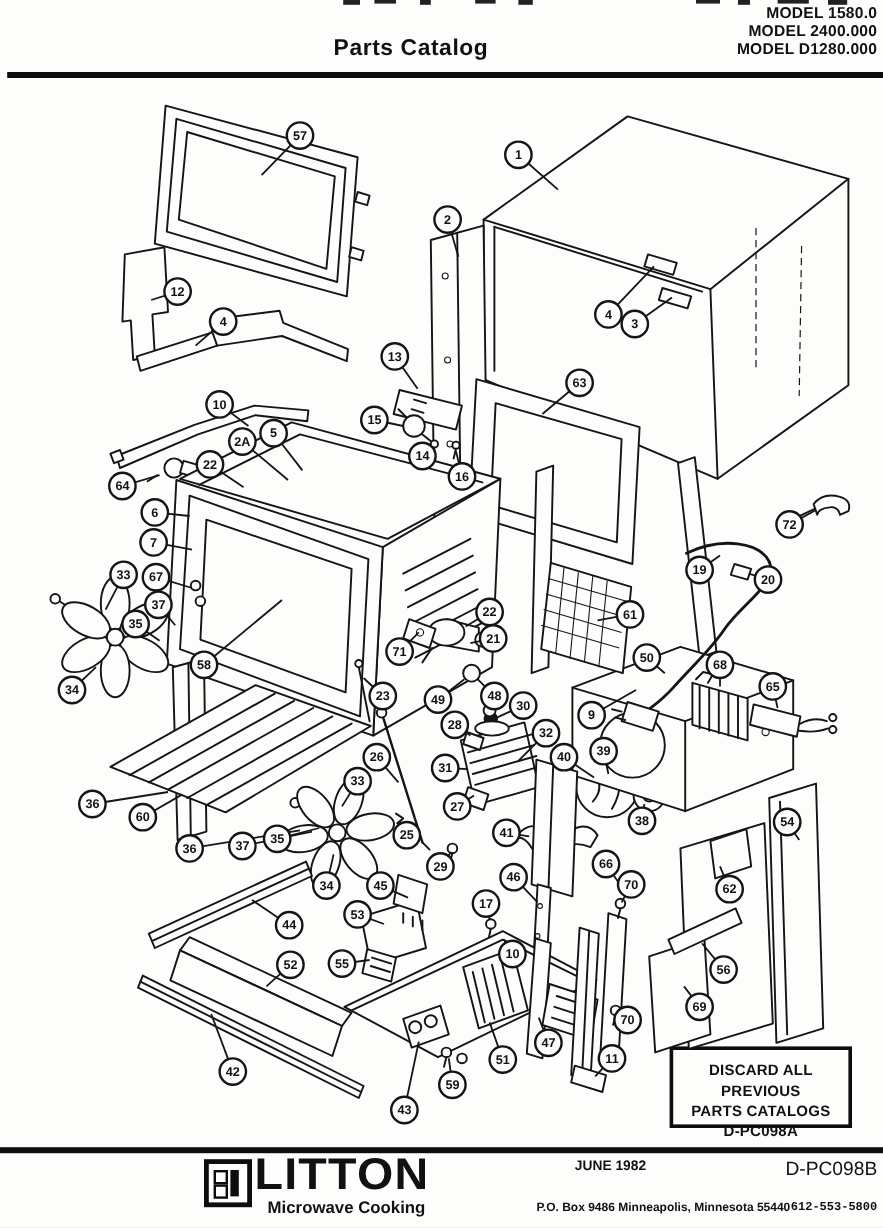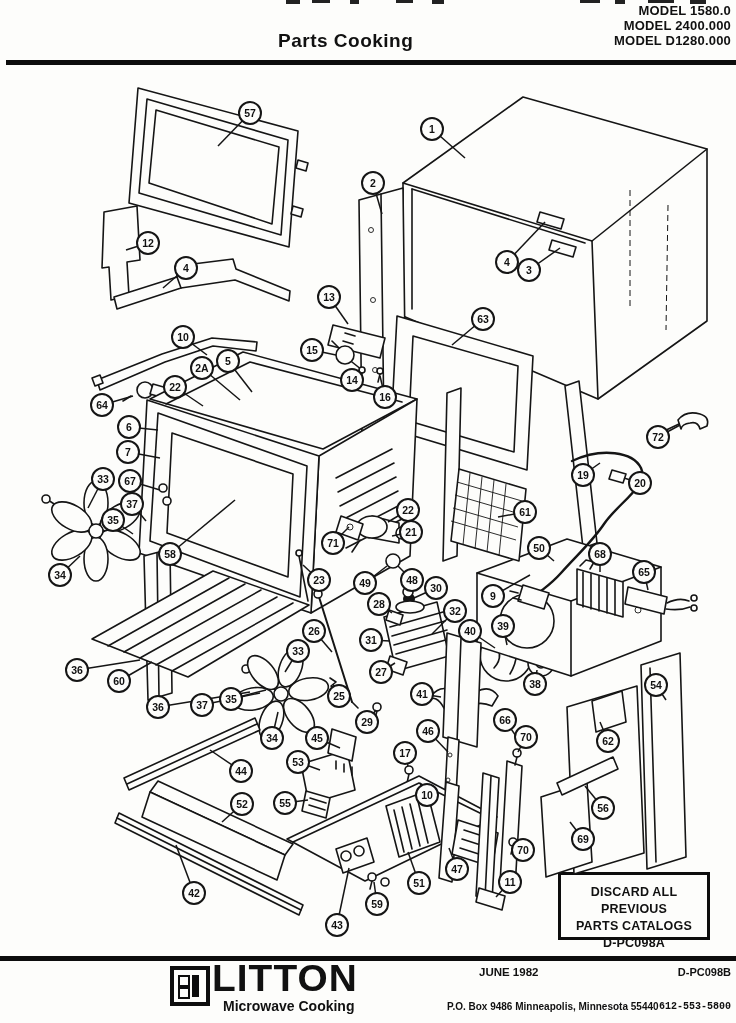--- a/index.html
+++ b/index.html
@@ -16,42 +16,42 @@
   #notice div{font-size:12.5px;font-weight:bold;line-height:17px;letter-spacing:.2px;}
   
   #rule-bottom{top:956px;left:0;width:736px;height:5px;background:#0d0d0d;}
   #logo-box{top:966px;left:170px;width:32px;height:32px;border:4px solid #0d0d0d;}
   #logo-sq1{top:5px;left:4px;width:8px;height:8px;border:2px solid #0d0d0d;}
   #logo-sq2{top:17px;left:4px;width:8px;height:8px;border:2px solid #0d0d0d;}
   #logo-bar{top:5px;left:18px;width:7px;height:22px;background:#0d0d0d;}
   #brand{top:958px;left:212px;font-size:37px;font-weight:900;letter-spacing:1px;transform:scaleX(1.05);transform-origin:left;}
   #tagline{top:998px;left:223px;font-size:14px;font-weight:bold;}
   #footer-date{top:966px;left:479px;font-size:11.5px;font-weight:bold;}
-  #footer-doc{top:966px;right:5px;font-size:11px;font-weight:bold;margin-left:48px;}
+  #footer-doc{top:966px;right:5px;font-size:16px;font-weight:normal;margin-left:48px;}
   #footer-addr{top:1001px;left:404px;font-size:10px;font-weight:bold;margin-left:43px;}
   #footer-phone{top:1001px;right:5px;font-size:10px;font-weight:bold;font-family:Liberation Mono, monospace;}
   
   #art{top:0;left:0;}
   .ln{stroke:#151515;stroke-width:1.6;fill:none;stroke-linejoin:round;stroke-linecap:round;}
   .lnw{stroke:#151515;stroke-width:1.6;fill:#fdfdfb;stroke-linejoin:round;}
   .thin{stroke:#151515;stroke-width:.9;fill:none;}
   .dash{stroke:#151515;stroke-width:1;fill:none;stroke-dasharray:6 4;}
   .fill{fill:#151515;stroke:none;}
   .leader{stroke:#151515;stroke-width:1.5;}
   .balloon{fill:#fdfdfb;stroke:#151515;stroke-width:2;}
   .balloon-num{font-family:"Liberation Sans",sans-serif;font-size:10.5px;font-weight:bold;
                text-anchor:middle;fill:#111;}
   .remnant{fill:#222;}
 </style>
 </head>
 <body>
 
 <div id="page">
 
-  <div class="abs" id="title">Parts Cooking</div>
+  <div class="abs" id="title">Parts Catalog</div>
   <div class="abs model-line" style="top:3px">MODEL 1580.0</div>
   <div class="abs model-line" style="top:18px">MODEL 2400.000</div>
   <div class="abs model-line" style="top:33px">MODEL D1280.000</div>
   <div class="abs" id="rule-top"></div>
 
   <div class="abs" id="notice">
     <div>DISCARD ALL PREVIOUS</div>
     <div>PARTS CATALOGS</div>
     <div>D-PC098A</div>
   </div>

